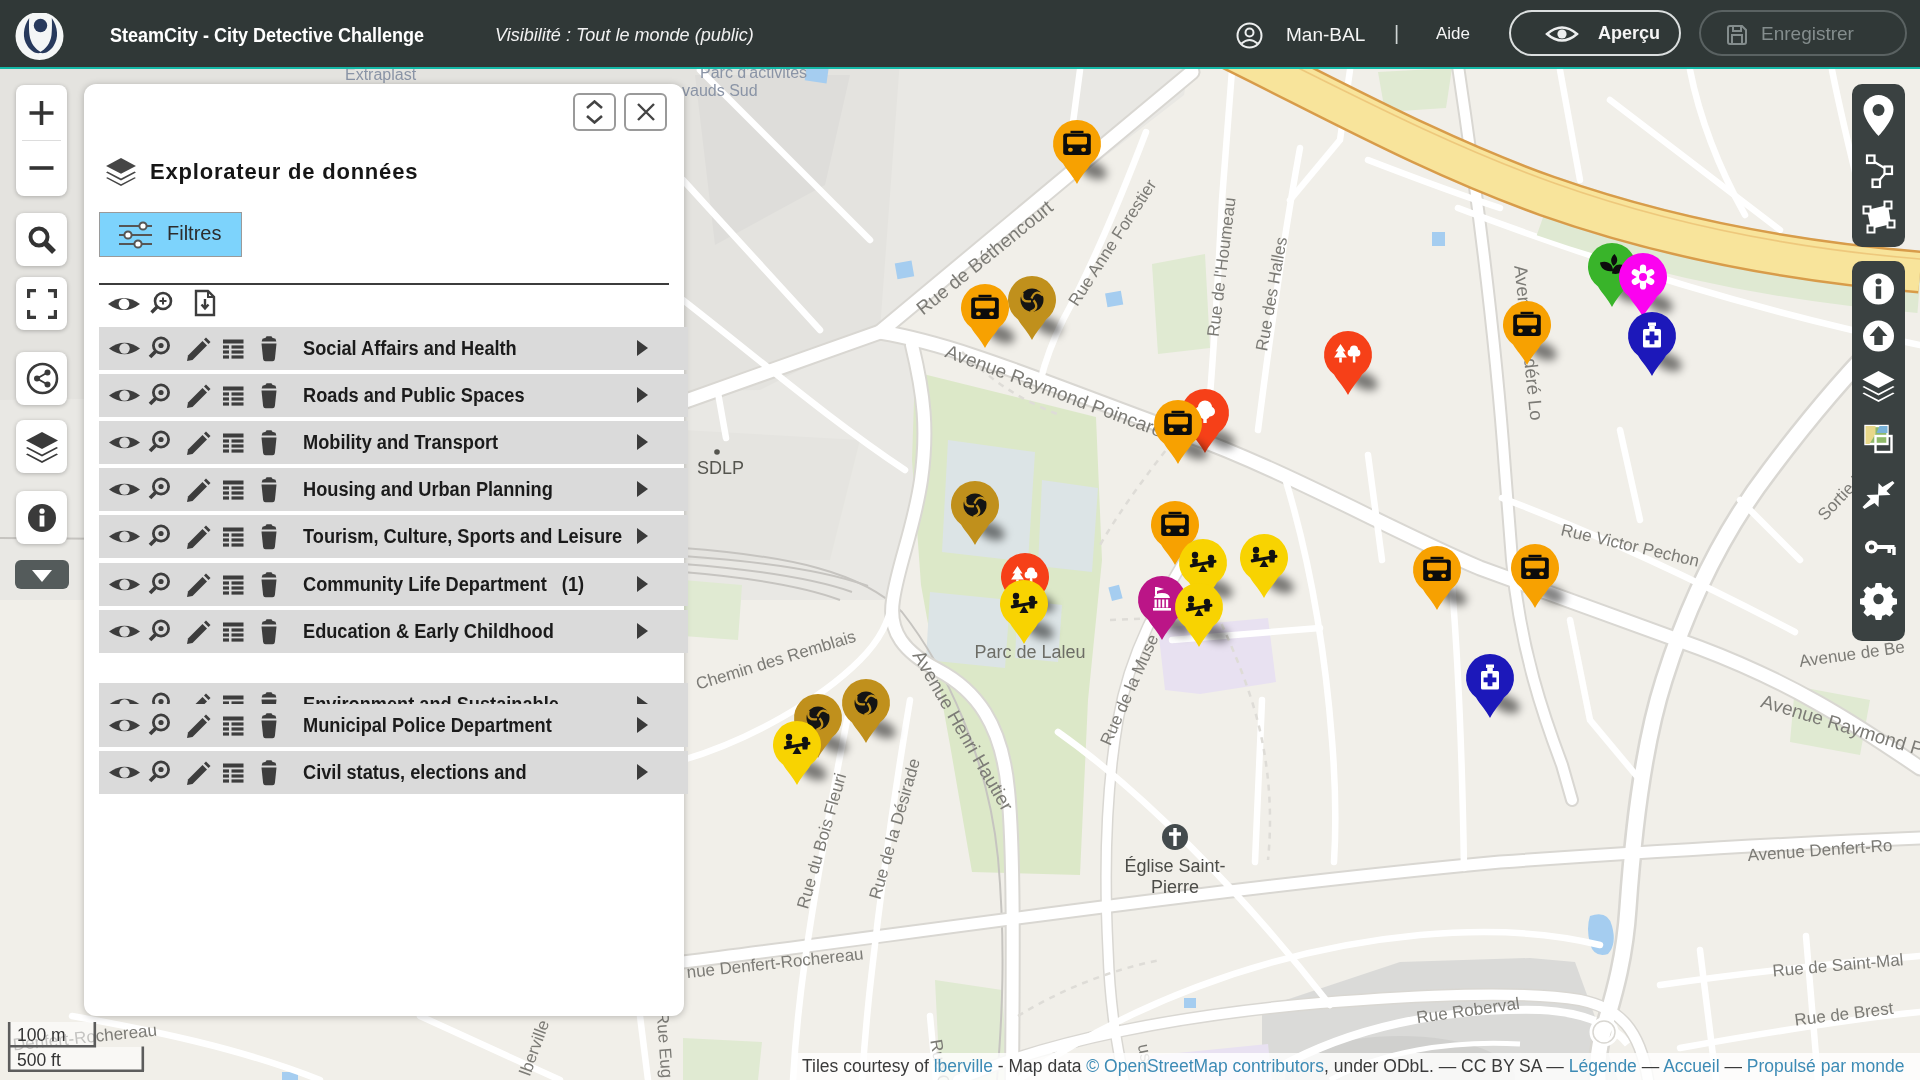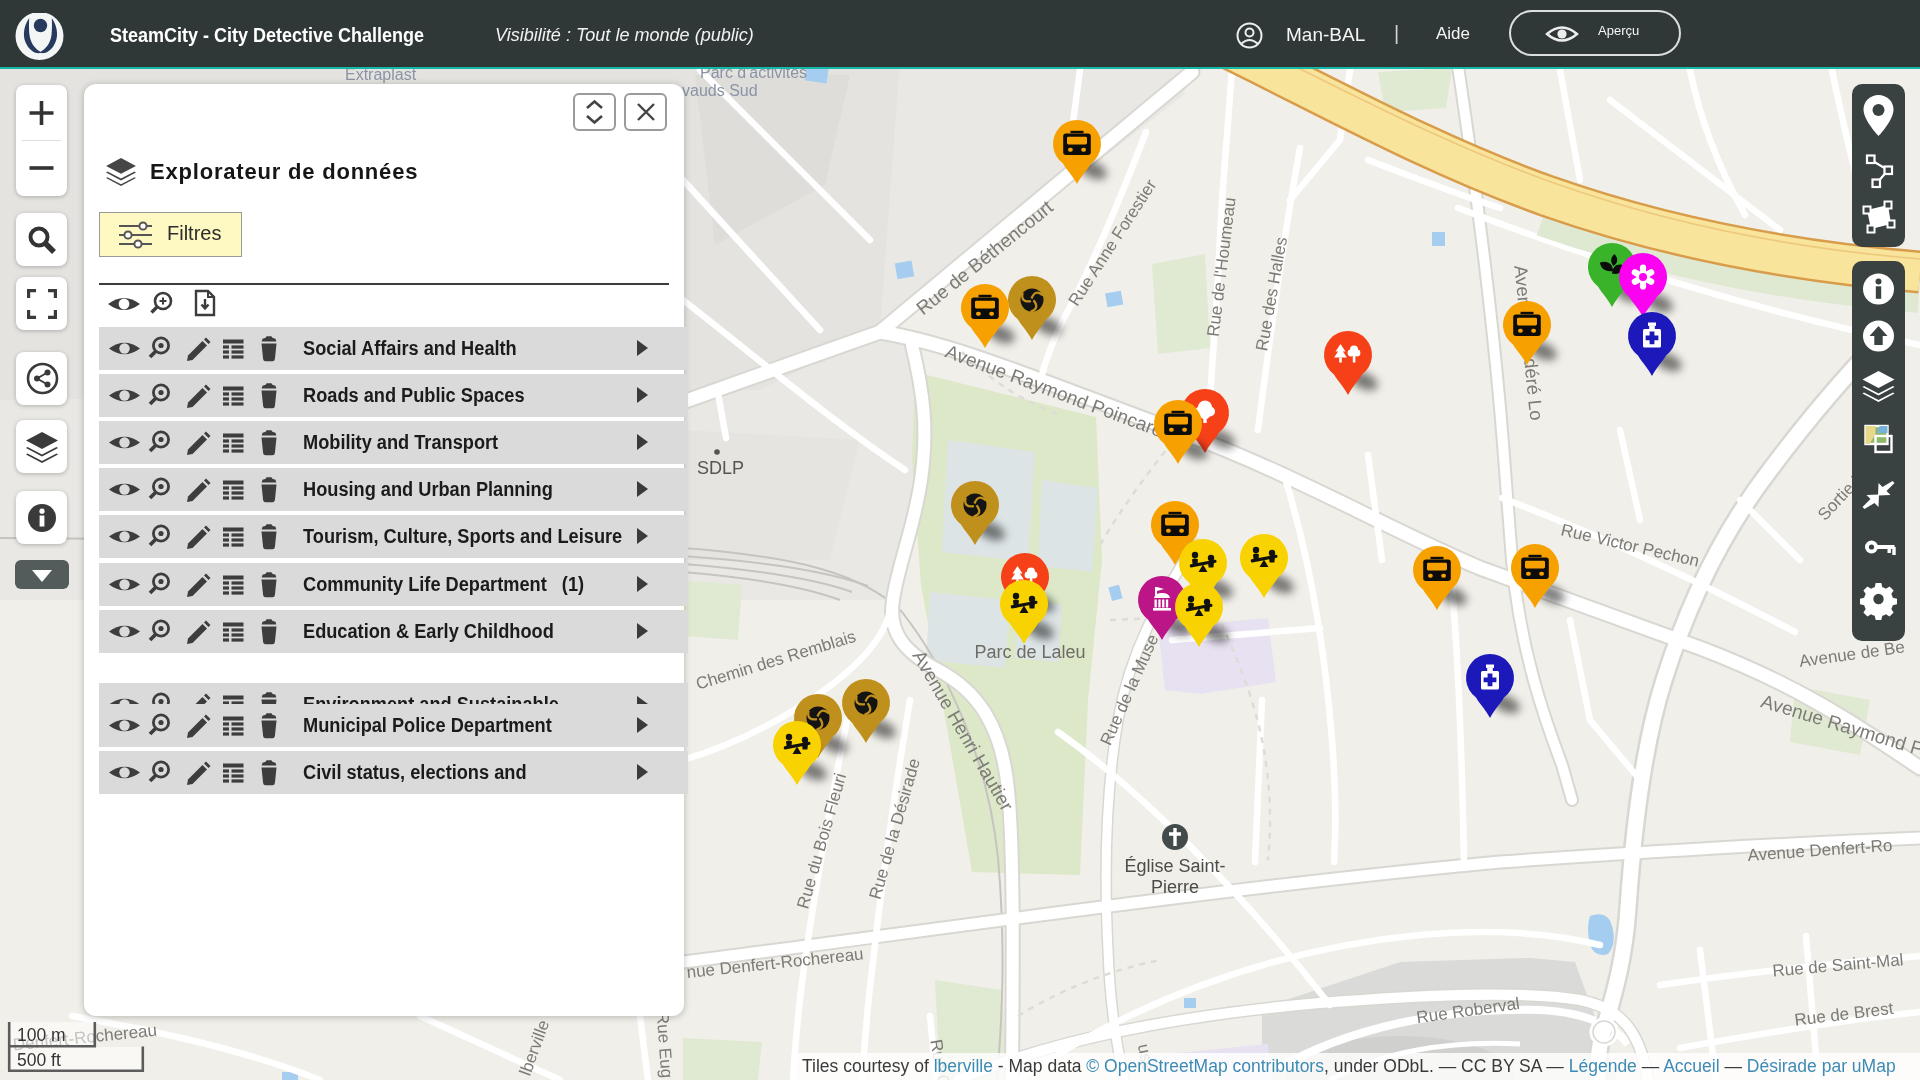--- a/index.html
+++ b/index.html
@@ -9,35 +9,35 @@
   
   #topbar{position:absolute;left:0;top:0;width:1920px;height:67px;background:#303837;
     border-bottom:2px solid #14b8a6;color:#fff;z-index:50;}
   #tb-title{position:absolute;left:110px;top:24px;font-size:20px;font-weight:bold;color:#fff;white-space:nowrap;transform:scaleX(0.90);transform-origin:0 0;}
   #tb-vis{position:absolute;left:495px;top:24px;font-size:19px;font-style:italic;color:#f2f2f2;white-space:nowrap;transform:scaleX(0.95);transform-origin:0 0;}
   #tb-user{position:absolute;left:1286px;top:24px;font-size:19px;color:#f5f5f5;}
   #tb-sep{position:absolute;left:1394px;top:22px;font-size:20px;color:#cfd4d4;}
   #tb-aide{position:absolute;left:1436px;top:24px;font-size:17px;color:#f5f5f5;}
   .pill{position:absolute;top:10px;height:46px;border-radius:25px;box-sizing:border-box;}
   #pill-apercu{left:1509px;width:172px;border:2px solid #dbdfdf;}
-  #pill-apercu span{position:absolute;left:87px;top:11px;font-size:13px;color:#f5f5f5;}
+  #pill-apercu span{position:absolute;left:87px;top:11px;font-size:18px;color:#f5f5f5;font-weight:bold;}
   #pill-enr{left:1699px;width:208px;border:2px solid #5a6262;}
   #pill-enr span{position:absolute;left:60px;top:11px;font-size:19px;color:#848d8d;}
   
   .lbtn{position:absolute;left:16px;width:51px;background:#fff;border-radius:8px;
     box-shadow:0 1px 4px rgba(0,0,0,0.25);z-index:40;}
   
   #panel{position:absolute;left:84px;top:84px;width:600px;height:932px;background:#fff;
     border-radius:12px;box-shadow:0 1px 7px rgba(0,0,0,0.25);z-index:30;text-align:right;}
   .pbtn{position:absolute;top:9px;width:43px;height:38px;box-sizing:border-box;
     border:2px solid #9a9a9a;border-radius:6px;background:#fff;}
   #p-title{position:absolute;left:66px;top:75px;font-size:22px;font-weight:bold;color:#161616;
     letter-spacing:0.8px;}
   #p-filtres{position:absolute;left:15px;top:128px;width:143px;height:45px;box-sizing:border-box;
-    border:1px solid #9a9a9a;background:#fef9c3;}
+    border:1px solid #9a9a9a;background:#7dd3fc;}
   #p-filtres span{position:absolute;left:67px;top:9px;font-size:20px;color:#2c2c2c;}
   #p-hr{position:absolute;left:15px;top:199px;width:570px;height:0;border-top:2px solid #3c3c3c;}
   .drow{position:absolute;left:15px;width:569px;height:43px;background:#dadada;padding-left:20px;}
   .drow .nm{position:absolute;left:204px;top:10px;font-size:20px;font-weight:bold;color:#1b1b1b;
     white-space:nowrap;display:inline-block;transform:scaleX(0.91);transform-origin:0 0;}
   .caret{position:absolute;left:538px;top:13px;width:0;height:0;
     border-left:11px solid #3a3a3a;border-top:8.5px solid transparent;border-bottom:8.5px solid transparent;}
   
   #rt1{position:absolute;left:1852px;top:84px;width:53px;height:163px;background:#3a4141;
     border-radius:10px;z-index:40;}
@@ -438,20 +438,28 @@
     <div id="tb-user">Man-BAL</div>
     <div id="tb-sep">|</div>
     <div id="tb-aide">Aide</div>
     <div class="pill" id="pill-apercu">
       <svg class="abs" style="left:33px;top:10px" width="36" height="24" viewBox="0 0 36 24">
         <path d="M 3 12 Q 18 -1 33 12 Q 18 25 3 12 Z" fill="none" stroke="#eceeee" stroke-width="2.4"></path>
         <circle cx="18" cy="12" r="4.6" fill="#eceeee"></circle>
       </svg>
       <span>Aperçu</span>
     </div>
+    <div class="pill" id="pill-enr">
+      <svg class="abs" style="left:24px;top:11px" width="24" height="24" viewBox="0 0 24 24">
+        <path d="M 3 5 q 0 -2 2 -2 h 12 l 4 4 v 12 q 0 2 -2 2 h -14 q -2 0 -2 -2 Z" fill="none" stroke="#848d8d" stroke-width="2"></path>
+        <rect x="7" y="12" width="10" height="9" fill="none" stroke="#848d8d" stroke-width="2"></rect>
+        <rect x="8" y="3" width="8" height="5" fill="none" stroke="#848d8d" stroke-width="2"></rect>
+      </svg>
+      <span>Enregistrer</span>
+    </div>
   </div>
 
   <div class="lbtn" style="top:85px;height:111px;">
     <svg class="abs" style="left:0;top:0" width="51" height="111" viewBox="0 0 51 111">
       <line x1="6" y1="55.5" x2="45" y2="55.5" stroke="#ddd" stroke-width="1"></line>
       <path d="M 25.5 16 V 40 M 13.5 28 H 37.5" stroke="#333" stroke-width="3.6"></path>
       <path d="M 13.5 83 H 37.5" stroke="#333" stroke-width="3.6"></path>
     </svg>
   </div>
   <div class="lbtn" style="top:213px;height:53px;">
@@ -937,15 +945,15 @@
 
   <svg id="scale" class="abs" style="left:0;top:1014px" width="240" height="66" viewBox="0 0 240 66">
     <rect x="8" y="8" width="88" height="25" fill="rgba(255,255,255,0.55)"></rect>
     <rect x="8" y="33" width="136" height="25" fill="rgba(255,255,255,0.55)"></rect>
     <path d="M 9.2 8 V 57 M 94.8 8 V 33.5 M 142.8 32.5 V 57 M 8 32.2 H 96 M 8 56.8 H 144" stroke="#5c5c5c" stroke-width="2.6" fill="none"></path>
     <text x="17" y="27" font-size="17.5" fill="#333">100 m</text>
     <text x="17" y="52" font-size="17.5" fill="#333">500 ft</text>
   </svg>
 
   <div id="attrib">
-      <div class="in">Tiles courtesy of <a>lberville</a> - Map data <a>© OpenStreetMap contributors</a>, under ODbL. — CC BY SA — <a>Légende</a> — <a>Accueil</a> — <a>Désirade par uMap</a></div>
+      <div class="in">Tiles courtesy of <a>lberville</a> - Map data <a>© OpenStreetMap contributors</a>, under ODbL. — CC BY SA — <a>Légende</a> — <a>Accueil</a> — <a>Propulsé par monde</a></div>
     </div>
 </div>
 
 </body></html>

